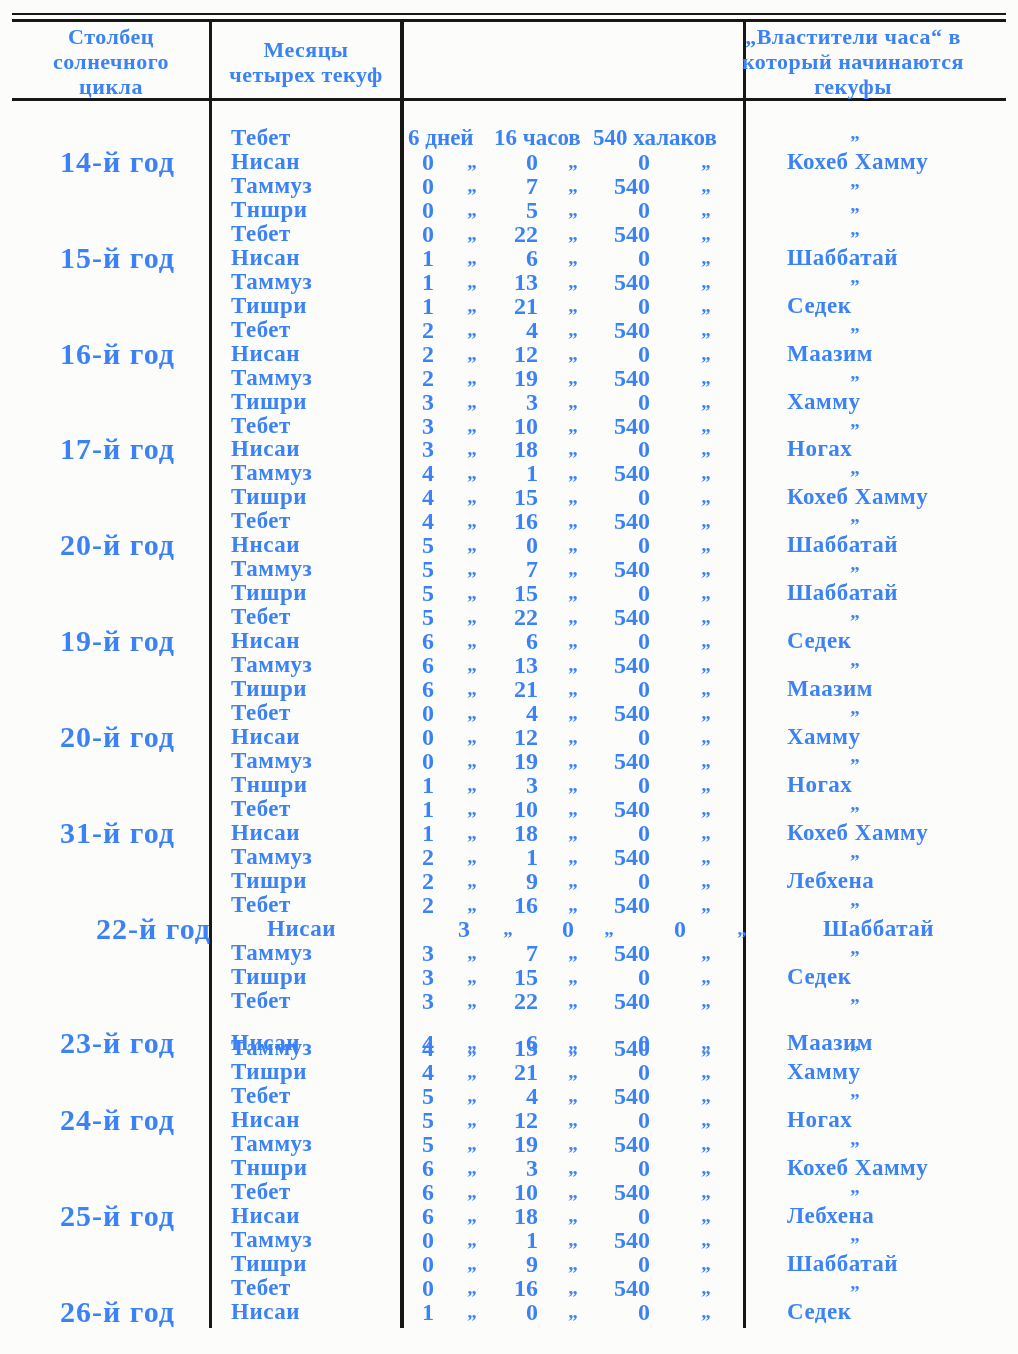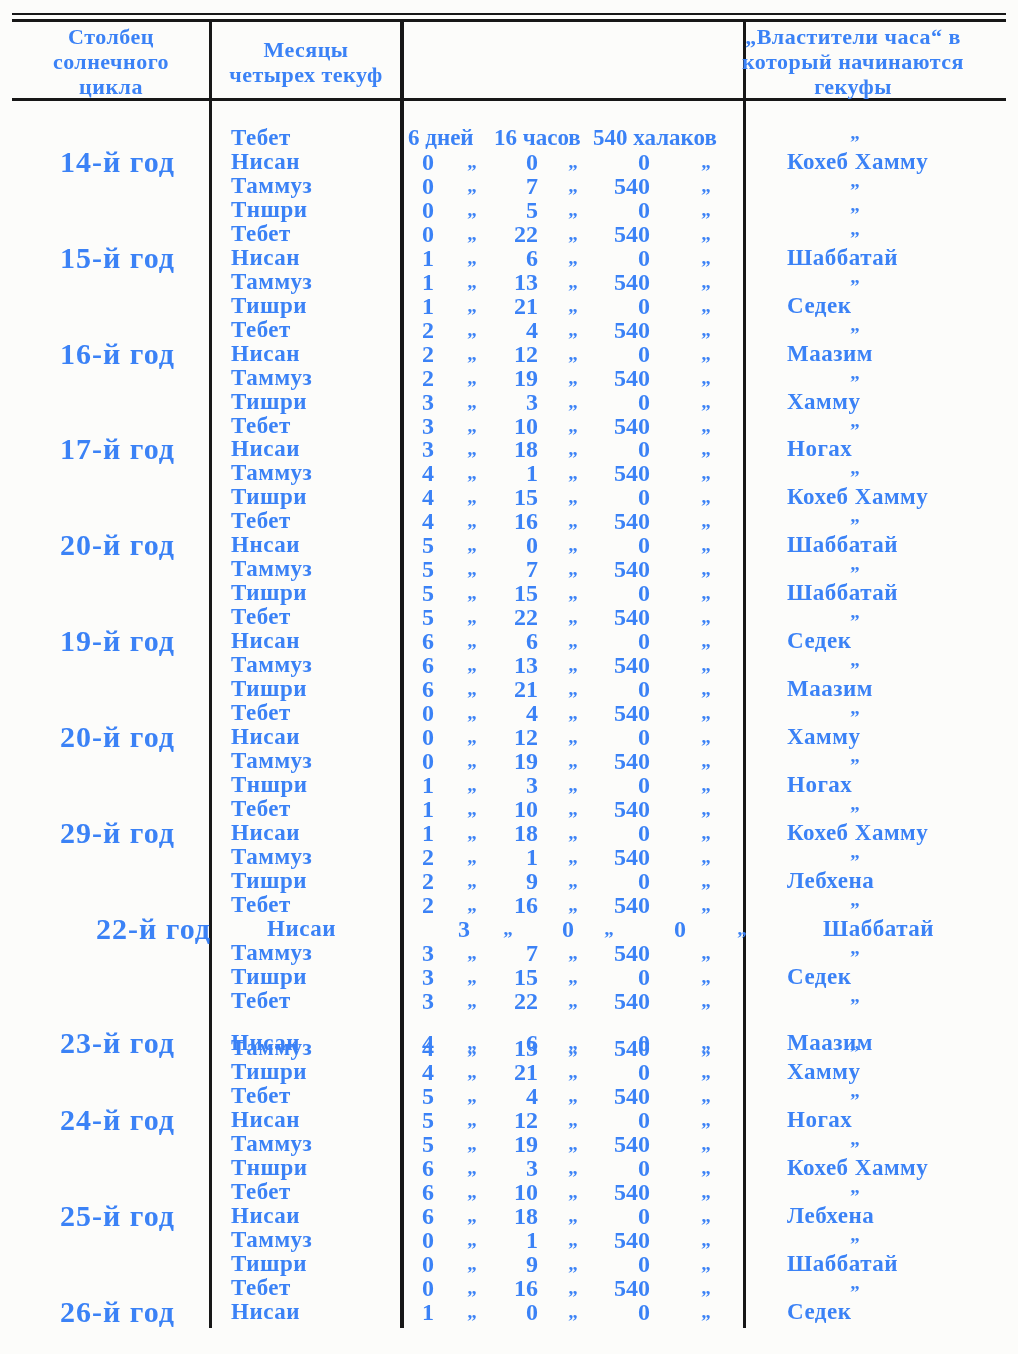--- a/index.html
+++ b/index.html
@@ -348,21 +348,21 @@
         <span class="month">Тебет</span>
         <span class="d">1</span>
         <span class="q q1">„</span>
         <span class="h">10</span>
         <span class="q q2">„</span>
         <span class="p">540</span>
         <span class="q q3">„</span>
         <span class="ruler-ditto">„</span>
       </div>
       <div class="row" style="top: 821px;">
-        <span class="year">29-й год</span>
+        <span class="year">31-й год</span>
         <span class="month">Нисаи</span>
         <span class="d">1</span>
         <span class="q q1">„</span>
         <span class="h">18</span>
         <span class="q q2">„</span>
         <span class="p">0</span>
         <span class="q q3">„</span>
         <span class="ruler">Кохеб Хамму</span>
       </div>
       <div class="row" style="top: 845px;">

